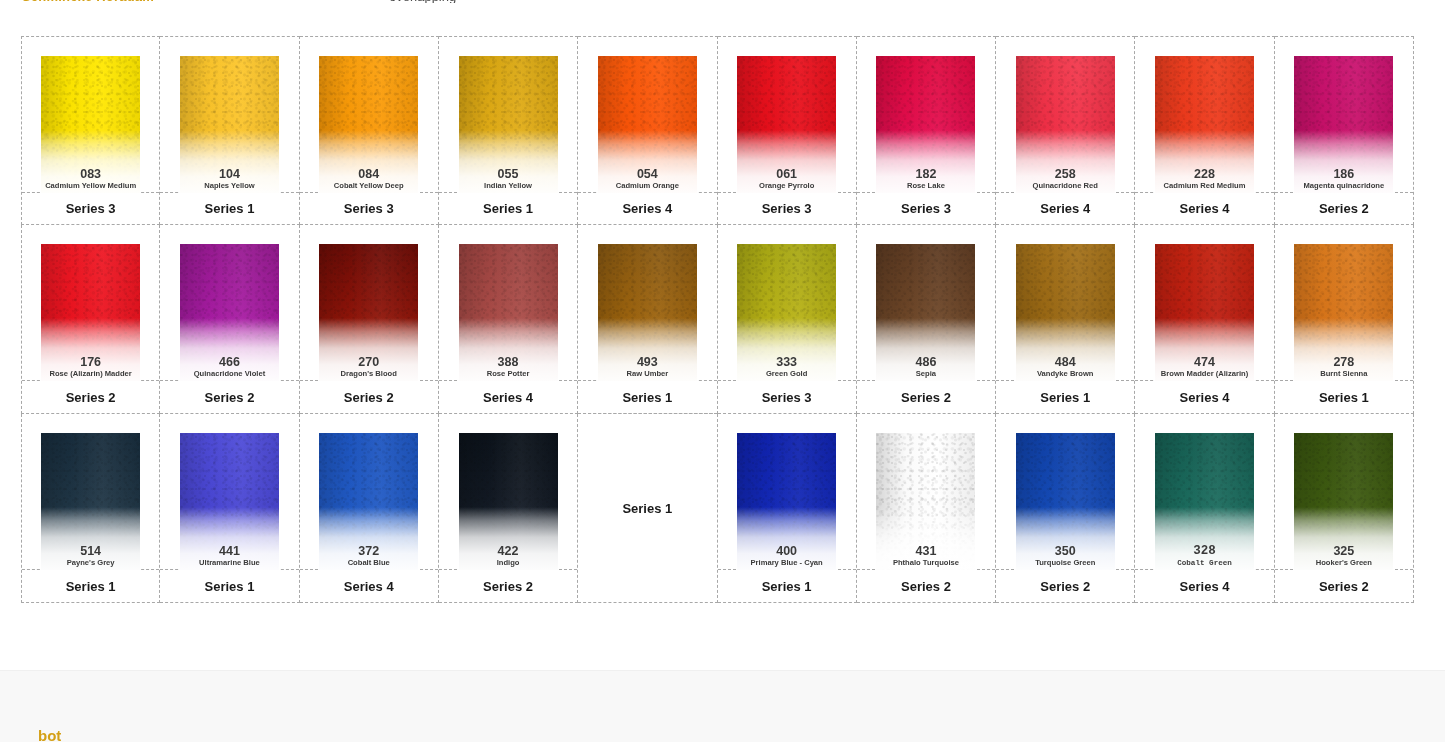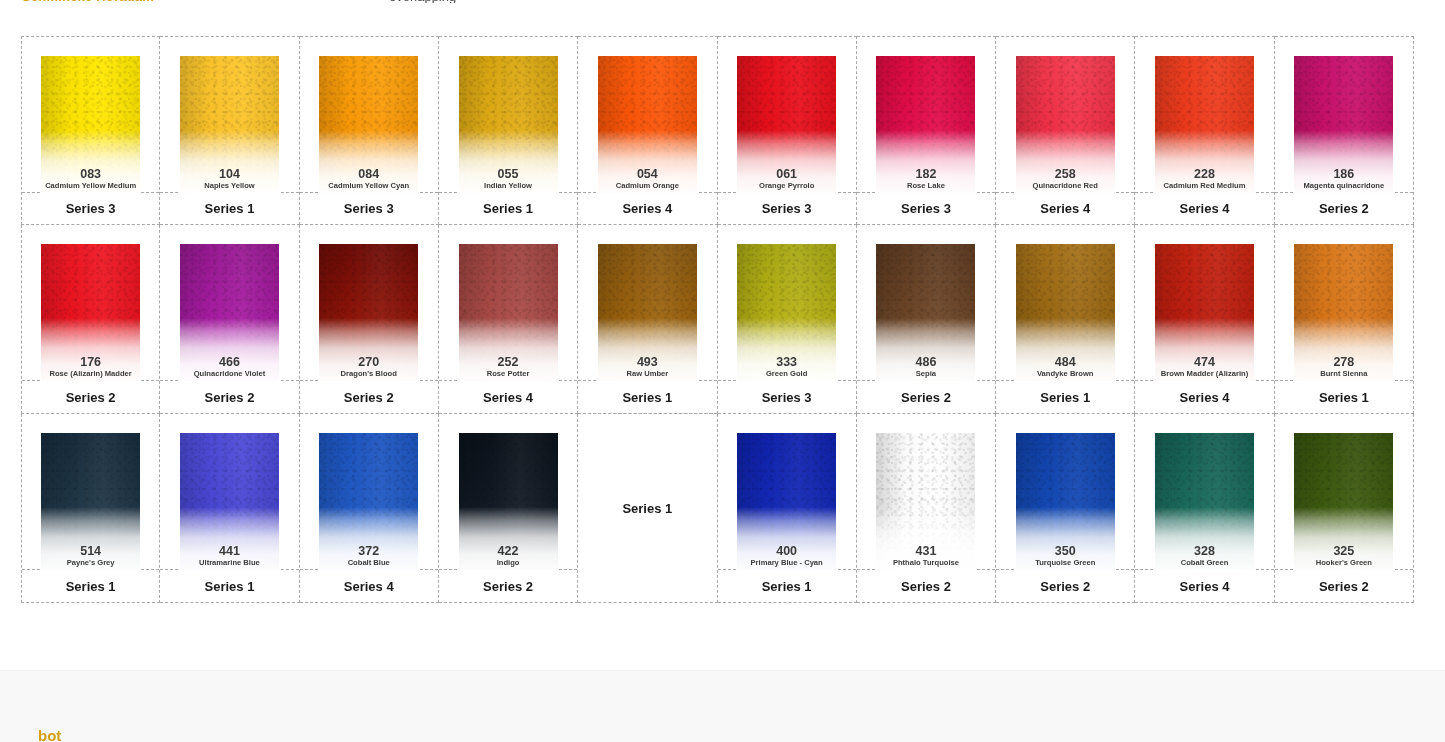--- a/index.html
+++ b/index.html
@@ -191,21 +191,21 @@
         <div class="series-label">Series 1</div>
       </div>
       <div class="cell row-1-cell" style="border-top: 1px dashed rgb(168, 168, 168);">
         <div class="swatch-area">
           <div class="swatch" style="background: linear-gradient(rgb(251, 160, 12) 0%, rgb(250, 154, 7) 45%, rgb(247, 146, 3) 100%);">
             <div class="vtone" style="background: linear-gradient(to right, rgba(0, 0, 0, 0.16) 0%, rgba(0, 0, 0, 0.02) 30%, rgba(255, 255, 255, 0.05) 62%, rgba(0, 0, 0, 0.07) 100%);"></div>
             <div class="grain"></div>
             <div class="fade"></div>
             <div class="swatch-caption">
               <span class="swatch-num">084</span>
-              <span class="swatch-name">Cadmium Yellow Cyan</span>
+              <span class="swatch-name">Cobalt Yellow Deep</span>
             </div>
           </div>
         </div>
         <div class="series-label">Series 3</div>
       </div>
       <div class="cell row-1-cell" style="border-top: 1px dashed rgb(168, 168, 168);">
         <div class="swatch-area">
           <div class="swatch" style="background: linear-gradient(rgb(217, 167, 17) 0%, rgb(224, 171, 21) 45%, rgb(232, 181, 25) 100%);">
             <div class="vtone" style="background: linear-gradient(to right, rgba(0, 0, 0, 0.16) 0%, rgba(0, 0, 0, 0.02) 30%, rgba(255, 255, 255, 0.05) 62%, rgba(0, 0, 0, 0.07) 100%);"></div>
             <div class="grain"></div>
@@ -344,21 +344,21 @@
         </div>
         <div class="series-label">Series 2</div>
       </div>
       <div class="cell">
         <div class="swatch-area">
           <div class="swatch" style="background: linear-gradient(rgb(158, 68, 65) 0%, rgb(168, 74, 70) 45%, rgb(178, 82, 77) 100%);">
             <div class="vtone" style="background: linear-gradient(to right, rgba(0, 0, 0, 0.16) 0%, rgba(0, 0, 0, 0.02) 30%, rgba(255, 255, 255, 0.05) 62%, rgba(0, 0, 0, 0.07) 100%);"></div>
             <div class="grain"></div>
             <div class="fade"></div>
             <div class="swatch-caption">
-              <span class="swatch-num">252</span>
+              <span class="swatch-num">388</span>
               <span class="swatch-name">Rose Potter</span>
             </div>
           </div>
         </div>
         <div class="series-label">Series 4</div>
       </div>
       <div class="cell">
         <div class="swatch-area">
           <div class="swatch" style="background: linear-gradient(rgb(138, 90, 18) 0%, rgb(154, 98, 14) 45%, rgb(169, 106, 11) 100%);">
             <div class="vtone" style="background: linear-gradient(to right, rgba(0, 0, 0, 0.16) 0%, rgba(0, 0, 0, 0.02) 30%, rgba(255, 255, 255, 0.05) 62%, rgba(0, 0, 0, 0.07) 100%);"></div>
@@ -538,21 +538,21 @@
             <div class="swatch-caption">
               <span class="swatch-num">350</span>
               <span class="swatch-name">Turquoise Green</span>
             </div>
           </div>
         </div>
         <div class="series-label">Series 2</div>
       </div>
       <div class="cell">
         <div class="swatch-area">
-          <div class="swatch" style="background: linear-gradient(rgb(22, 95, 83) 0%, rgb(26, 106, 92) 45%, rgb(31, 117, 101) 100%);">
+          <div class="swatch" style="background: linear-gradient(rgb(22, 95, 83) 0%, rgb(26, 106, 92) 45%, rgb(31, 117, 101) 100%); font-family: Liberation Mono, monospace;">
             <div class="vtone" style="background: linear-gradient(to right, rgba(0, 0, 0, 0.16) 0%, rgba(0, 0, 0, 0.02) 30%, rgba(255, 255, 255, 0.05) 62%, rgba(0, 0, 0, 0.07) 100%);"></div>
             <div class="grain"></div>
             <div class="fade"></div>
             <div class="swatch-caption">
               <span class="swatch-num">328</span>
               <span class="swatch-name">Cobalt Green</span>
             </div>
           </div>
         </div>
         <div class="series-label">Series 4</div>

